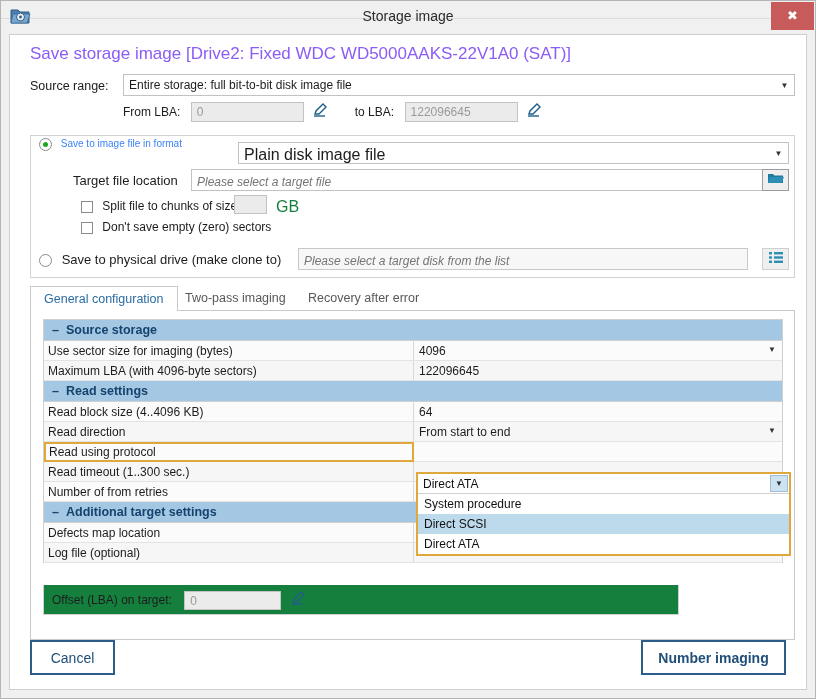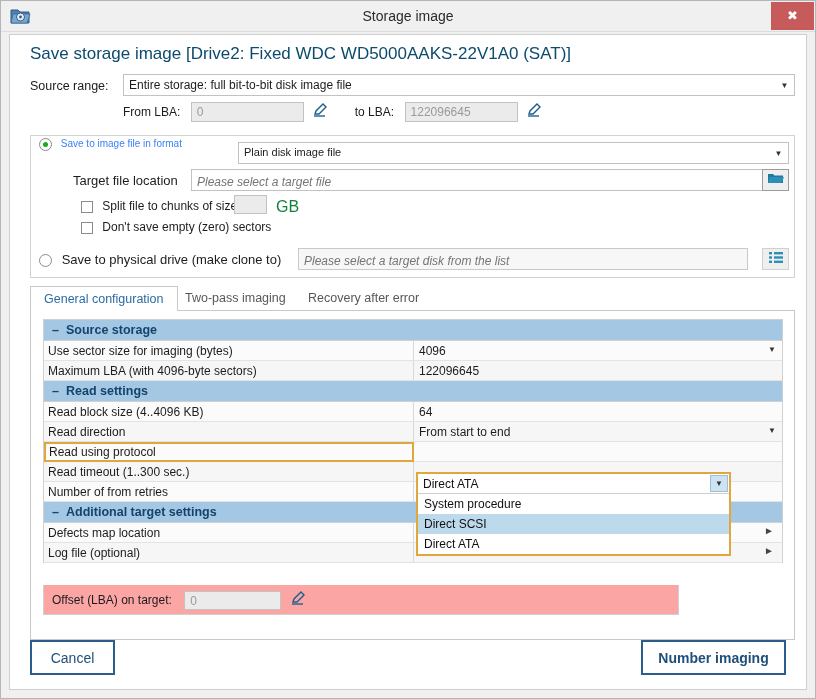--- a/index.html
+++ b/index.html
@@ -14,21 +14,21 @@
   #window {
     position: relative;
     width: 816px; height: 699px;
     background: #f0f0f0;
     border: 1px solid #b5b5b5;
   }
 
   
   #titlebar {
     position: relative;
-    height: 31px;
+    height: 18px;
     background: #f0f0f0;
     border-bottom: 1px solid #dcdcdc;
   }
   #app-icon {
     position: absolute; left: 9px; top: 5px;
     width: 21px; height: 20px;
   }
   #title-text {
     position: absolute; left: 0; right: 0; top: 7px;
     text-align: center;
@@ -50,21 +50,21 @@
   #body-panel {
     position: absolute;
     left: 8px; top: 33px; right: 8px; bottom: 8px;
     background: #ffffff;
     border: 1px solid #cfcfcf;
   }
 
   #page-title {
     position: absolute; left: 20px; top: 9px;
     font-size: 17px;
-    color: #0c4a6e;
+    color: #8b5cf6;
   }
 
   
   #source-range-label {
     position: absolute; left: 20px; top: 44px;
     font-size: 12.5px; color: #1c1c1c;
   }
   #source-range-combo {
     position: absolute; left: 113px; top: 39px;
     width: 672px; height: 22px;
@@ -124,21 +124,21 @@
   }
   #opt-file {
     position: absolute; left: 8px; top: 2px;
     font-size: 10px; color: #3b82f6;
   }
   #format-combo {
     position: absolute; left: 207px; top: 6px;
     width: 551px; height: 22px;
     background: #ffffff; border: 1px solid #c2c2c2;
   }
-  #format-combo .cbtext { position: absolute; left: 5px; top: 3px; font-size: 11px; color: #1c1c1c; }
+  #format-combo .cbtext { position: absolute; left: 5px; top: 3px; font-size: 16px; color: #1c1c1c; }
 
   #target-file-label {
     position: absolute; left: 42px; top: 37px;
     font-size: 13px; color: #1c1c1c;
   }
   #target-file-input {
     position: absolute; left: 160px; top: 33px;
     width: 577px; height: 22px;
     background: #ffffff; border: 1px solid #c2c2c2;
     font-size: 12px; color: #a8a8a8; font-style: italic;
@@ -274,37 +274,37 @@
     box-sizing: border-box;
     height: 20px;
   }
 
   
   #offset-row {
     position: absolute; left: 12px; bottom: 24px;
     width: 636px; height: 30px;
     border: 1px solid #d0d0d0;
     border-top: none;
-    background: #fca5a5;
+    background: #15803d;
     padding: 5px 0 0 8px;
   }
   #offset-label { font-size: 12px; color: #1c1c1c; display: inline-block; vertical-align: middle; }
   #offset-input {
     display: inline-block; vertical-align: middle;
     width: 97px; height: 19px;
     background: #ebebeb; border: 1px solid #c2c2c2;
     font-size: 12px; color: #9a9a9a;
     padding: 2px 0 0 5px;
   }
 
   
   #dd-overlay {
     position: absolute;
     left: 406px; top: 437px;
-    width: 315px; height: 84px;
+    width: 375px; height: 84px;
     border: 2px solid #e0a83c;
     background: #ffffff;
     z-index: 40;
   }
   #dd-selected {
     position: relative;
     height: 20px;
     background: #ffffff;
     border-bottom: 1px solid #cfcfcf;
     font-size: 12px; color: #111;

